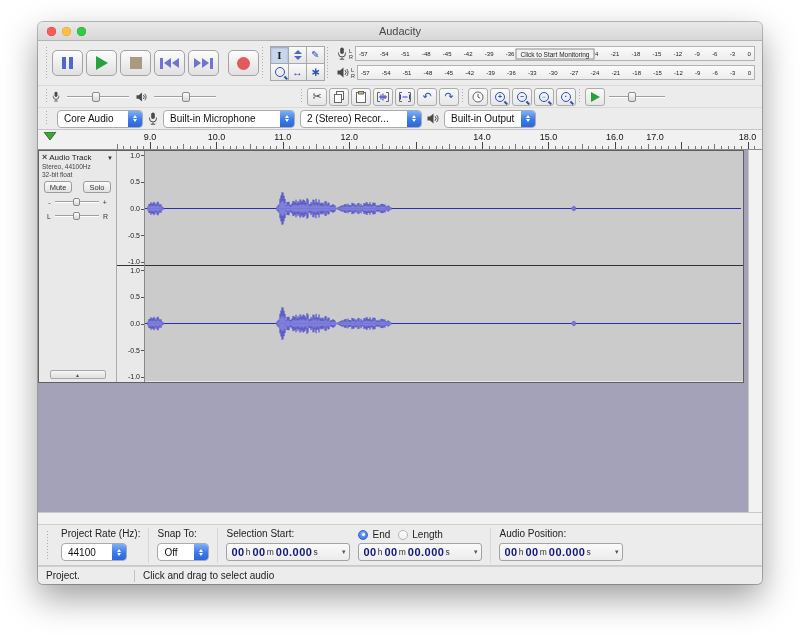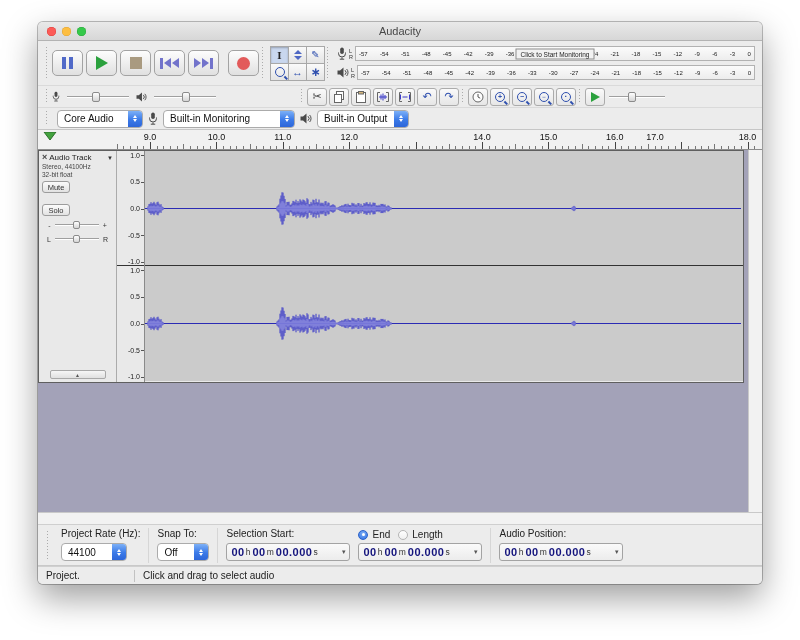--- a/index.html
+++ b/index.html
@@ -98,21 +98,21 @@
 
 
 .trackarea{flex:1 1 auto;position:relative;background:#a3a2b8;overflow:hidden;}
 .track{position:absolute;left:0;top:0;width:706px;height:233px;border:1px solid #5f5f5f;background:#e9e9e9;display:flex;}
 .track-header{flex:0 0 78px;border-right:1px solid #ababab;display:flex;flex-direction:column;padding:2px 3px;background:#e9e9e9;}
 .th-row1{display:flex;align-items:center;gap:2px;color:#222;}
 .th-close{font-size:9px;font-weight:bold;color:#444;line-height:1;}
 .th-name{flex:1;white-space:nowrap;overflow:hidden;font-size:8px;}
 .th-menu{font-size:6px;color:#333;}
 .th-info{font-size:6.5px;color:#444;margin-top:1px;white-space:nowrap;}
-.th-btns{display:flex;gap:11px;margin-top:3px;justify-content:center;flex-direction:column;}
+.th-btns{display:flex;gap:11px;margin-top:3px;justify-content:center;}
 .th-btn{width:28px;height:12px;border:1px solid #9c9c9c;border-radius:3px;background:linear-gradient(#fbfbfb,#e2e2e2);font-size:7.5px;color:#333;display:flex;align-items:center;justify-content:center;padding:0;}
 .th-sliderrow{display:flex;align-items:center;justify-content:center;gap:3px;margin-top:4px;font-size:7px;color:#333;}
 .hslider{position:relative;width:46px;height:10px;}
 .hslider .strack{position:absolute;left:1px;right:1px;top:4px;height:2px;background:#9f9f9f;border-bottom:1px solid #fff;}
 .hslider .thumb{position:absolute;top:1px;width:7px;height:8px;background:linear-gradient(#fefefe,#d5d5d5);border:1px solid #8b8b8b;border-radius:2px;}
 .th-collapse{margin-top:auto;display:flex;justify-content:center;padding-bottom:1px;}
 .collapse-btn{width:56px;height:9px;border:1px solid #a8a8a8;border-radius:2px;background:linear-gradient(#f6f6f6,#e0e0e0);font-size:5px;color:#555;display:flex;align-items:center;justify-content:center;padding:0;}
 .vruler{flex:0 0 28px;position:relative;background:#e9e9e9;border-right:1px solid #8a8a8a;}
 .ruler-ch{position:relative;height:115px;}
 .ruler-ch.first{border-bottom:1px solid #333;}
@@ -409,21 +409,28 @@
           <i class="d"></i>
         </span>
     </div>
     <svg width="10" height="13" viewBox="0 0 10 13">
       <rect x="3.2" y="0.5" width="3.6" height="6.5" rx="1.8" fill="#4a4a4a"></rect>
       <path d="M1.5 5.5v1a3.5 3.5 0 0 0 7 0v-1" fill="none" stroke="#4a4a4a" stroke-width="1"></path>
       <line x1="5" y1="10.5" x2="5" y2="12" stroke="#4a4a4a" stroke-width="1"></line>
       <line x1="2.8" y1="12.2" x2="7.2" y2="12.2" stroke="#4a4a4a" stroke-width="1"></line>
     </svg>
     <div class="popup w-input">
-      <span class="ptext">Built-in Monitoring</span>
+      <span class="ptext">Built-in Microphone</span>
+      <span class="cap">
+          <i class="u"></i>
+          <i class="d"></i>
+        </span>
+    </div>
+    <div class="popup w-chan">
+      <span class="ptext">2 (Stereo) Recor...</span>
       <span class="cap">
           <i class="u"></i>
           <i class="d"></i>
         </span>
     </div>
     <svg width="12" height="11" viewBox="0 0 12 11">
       <polygon points="0.5,3.5 3,3.5 6.5,0.5 6.5,10.5 3,7.5 0.5,7.5" fill="#4a4a4a"></polygon>
       <path d="M8 3.2a3.2 3.2 0 0 1 0 4.6" fill="none" stroke="#4a4a4a" stroke-width="1"></path>
       <path d="M9.6 2a5 5 0 0 1 0 7" fill="none" stroke="#4a4a4a" stroke-width="1"></path>
     </svg>

